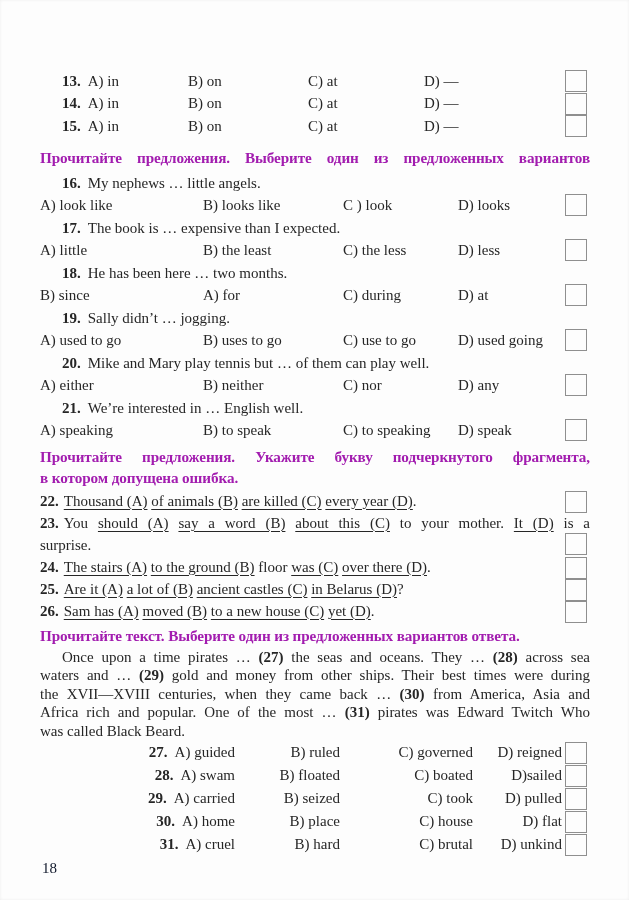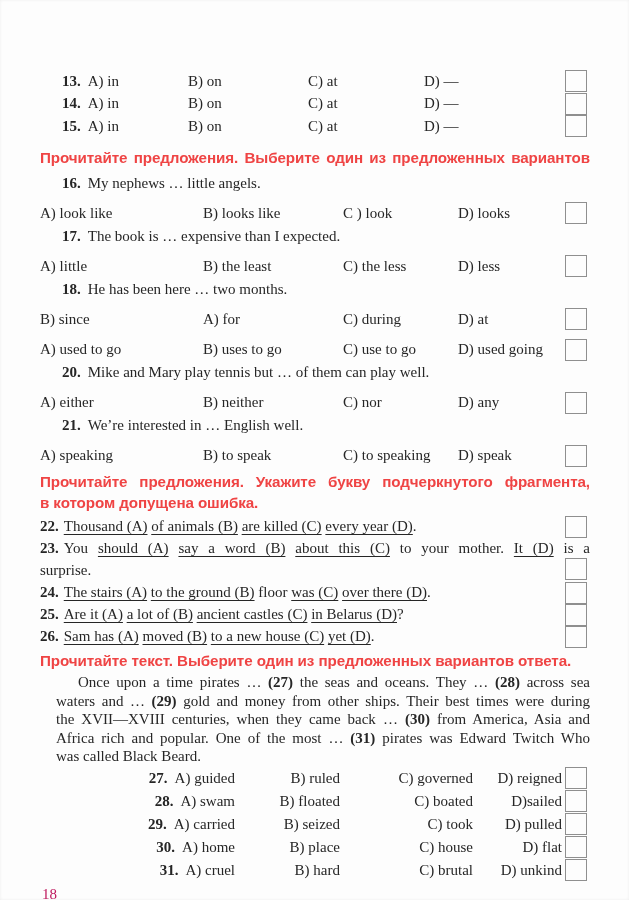--- a/index.html
+++ b/index.html
@@ -10,51 +10,51 @@
     padding:70px 39px 0 40px;
     background:#fdfdfd;
     box-shadow:inset 0 0 3px #ececec;
     font-family:"Liberation Serif","DejaVu Serif",serif;
     font-size:15px;color:#262626;
     overflow:hidden;
   }
   
   .grid-row{display:grid;align-items:center;}
   .prelim-row{grid-template-columns:126px 120px 116px 1fr 28px;margin-left:22px;height:22.5px;}
-  .opt-row{grid-template-columns:163px 140px 115px 1fr 28px;height:22.5px;margin-top:8px;}
+  .opt-row{grid-template-columns:163px 140px 115px 1fr 28px;height:22.5px;}
   .t3-row{grid-template-columns:173px 105px 133px 1fr 28px;margin-left:22px;height:23px;text-align:right;}
   .qnum{font-weight:bold;margin-right:7px;}
   .stem-line{text-indent:22px;height:22.5px;line-height:22.5px;white-space:nowrap;}
   
-  .hdr{font-family:Liberation Sans, sans-serif;font-weight:700;
-       font-size:15.2px;line-height:21px;color:#ef4444;letter-spacing:-0.1px;}
+  .hdr{font-family:Liberation Serif, serif;font-weight:700;
+       font-size:15.2px;line-height:21px;color:#a21caf;letter-spacing:-0.1px;}
   .hdr1{margin-top:9px;}
   .hdr2{margin-top:4px;}
   .hdr3{margin-top:3px;white-space:nowrap;}
   .jlast{text-align:justify;text-align-last:justify;}
   
   .cbx{width:20px;height:20px;border:1px solid #8f8f8f;background:#fdfdfd;
        justify-self:end;margin-right:3px;display:block;}
   
   .sec2{margin-top:2px;}
   .sentence-q{position:relative;line-height:22px;}
   .sq-line{line-height:22px;}
   .sentence-q .cbx{position:absolute;right:3px;top:1px;margin:0;}
   .sentence-q .cbx.cbx-bottom{top:auto;bottom:1px;}
   .u{text-decoration:underline;text-underline-offset:2.5px;text-decoration-thickness:1px;margin-top:24px;}
   .b{font-weight:700;}
   .qn{font-weight:700;margin-right:5px;}
   
   .passage{margin-top:2px;}
-  .pline{line-height:18.6px;margin-left:16px;}
+  .pline{line-height:18.6px;}
   .pline.first{text-indent:22px;}
   
   .sec1{margin-top:4px;}
   .sec3-rows{margin-top:1px;}
-  .page-num{margin-top:2px;margin-left:2px;line-height:20px;color:#be185d;}
+  .page-num{margin-top:2px;margin-left:2px;line-height:20px;color:#0f172a;}
 </style>
 </head>
 <body>
 
 <div class="page">
 
   <div>
     <div class="grid-row prelim-row">
       <span><span class="qnum">13.</span><span>A) in</span></span>
       <span>B) on</span>
@@ -107,20 +107,21 @@
       <div class="stem-line"><span class="qnum">18.</span><span>He has been here … two months.</span></div>
       <div class="grid-row opt-row">
         <span>B) since</span>
         <span>A) for</span>
         <span>C) during</span>
         <span>D) at</span>
         <span class="cbx"></span>
       </div>
     </div>
     <div>
+      <div class="stem-line"><span class="qnum">19.</span><span>Sally didn’t … jogging.</span></div>
       <div class="grid-row opt-row">
         <span>A) used to go</span>
         <span>B) uses to go</span>
         <span>C) use to go</span>
         <span>D) used going</span>
         <span class="cbx"></span>
       </div>
     </div>
     <div>
       <div class="stem-line"><span class="qnum">20.</span><span>Mike and Mary play tennis but … of them can play well.</span></div>

